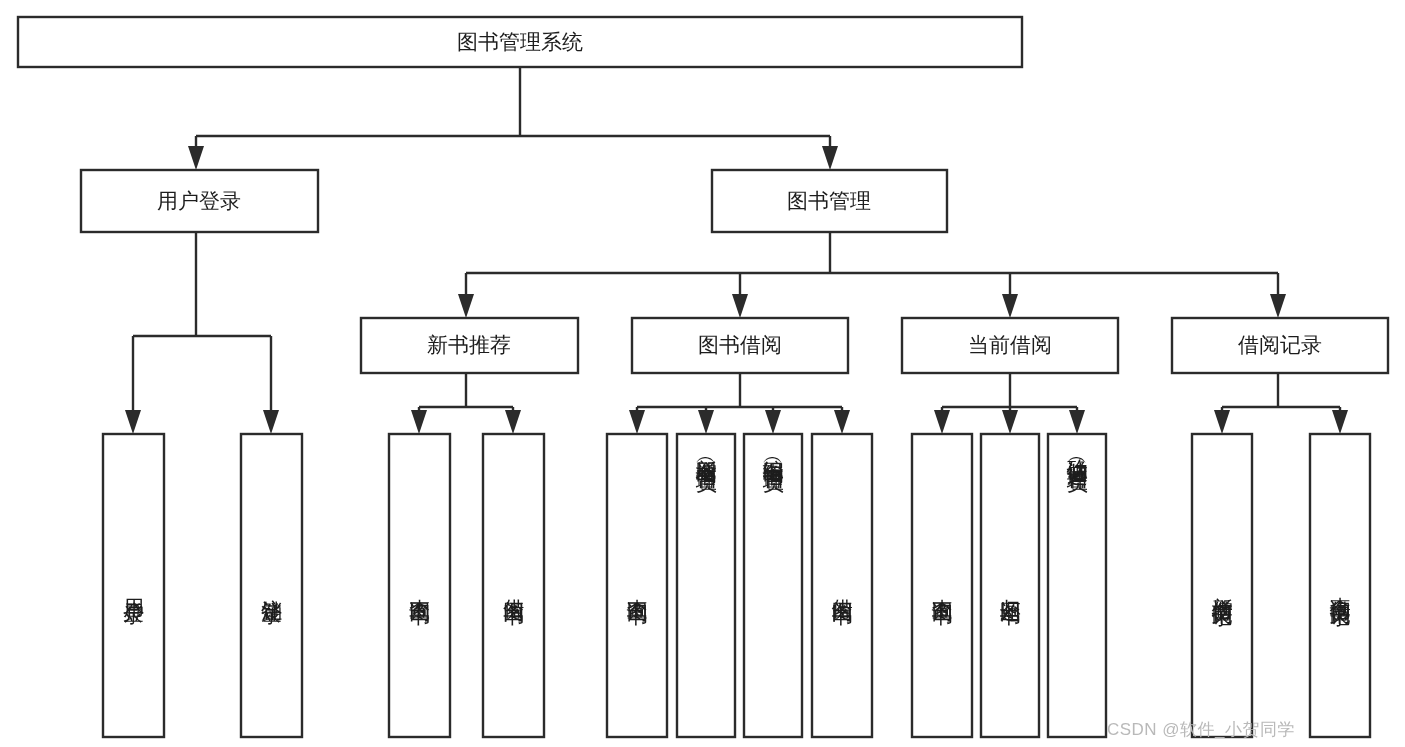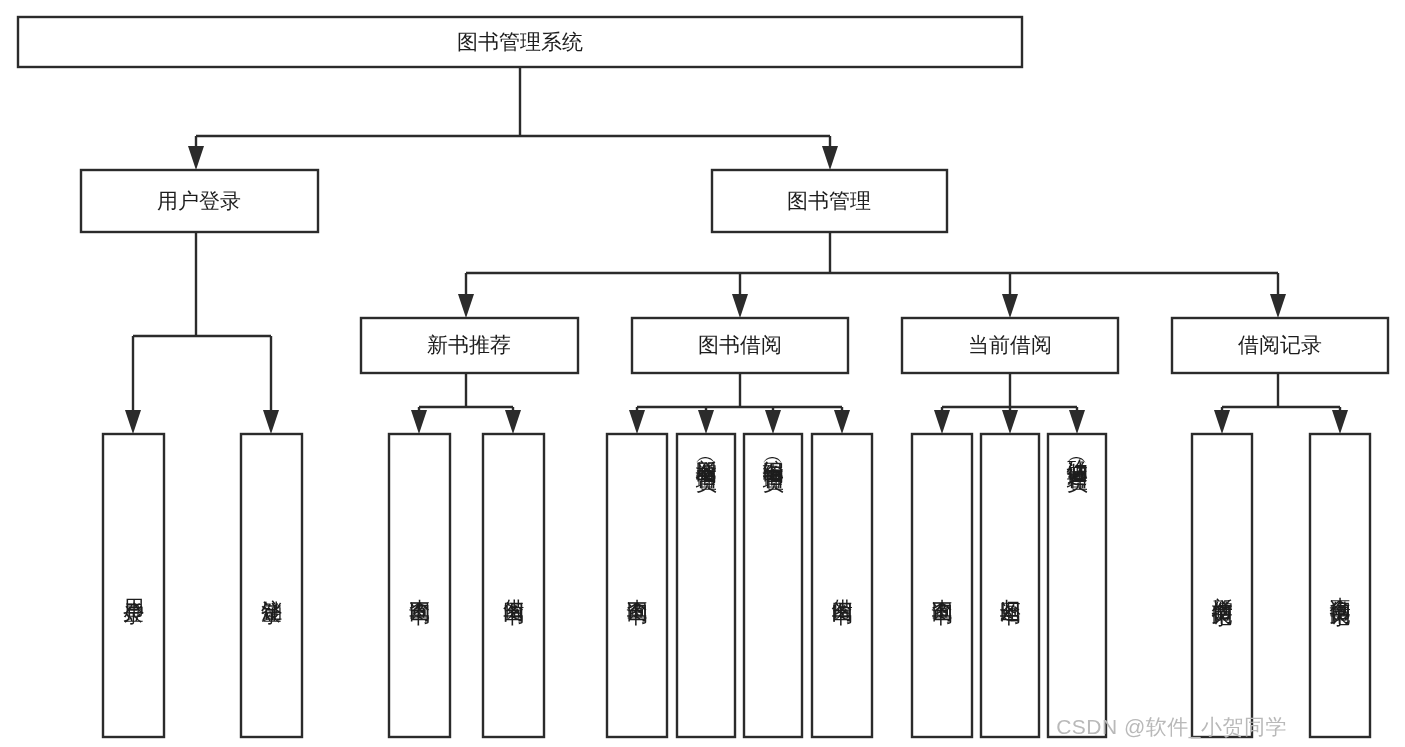--- a/index.html
+++ b/index.html
@@ -63,24 +63,24 @@
     line-height: 1.06;
     color: #1d1d1d;
     writing-mode: vertical-rl;
     text-orientation: upright;
     letter-spacing: 2px;
     text-align: center;
     white-space: nowrap;
   }
   .watermark {
     position: absolute;
-    right: 24px;
+    right: 16px;
     bottom: 6px;
     font-family: "Liberation Sans", "DejaVu Sans", sans-serif;
-    font-size: 21px;
+    font-size: 17px;
     color: #b9b9b9;
     letter-spacing: 0.5px;
     white-space: nowrap;
     user-select: none;
   }
 </style>
 </head>
 <body>
 
 <div id="diagram-root">

